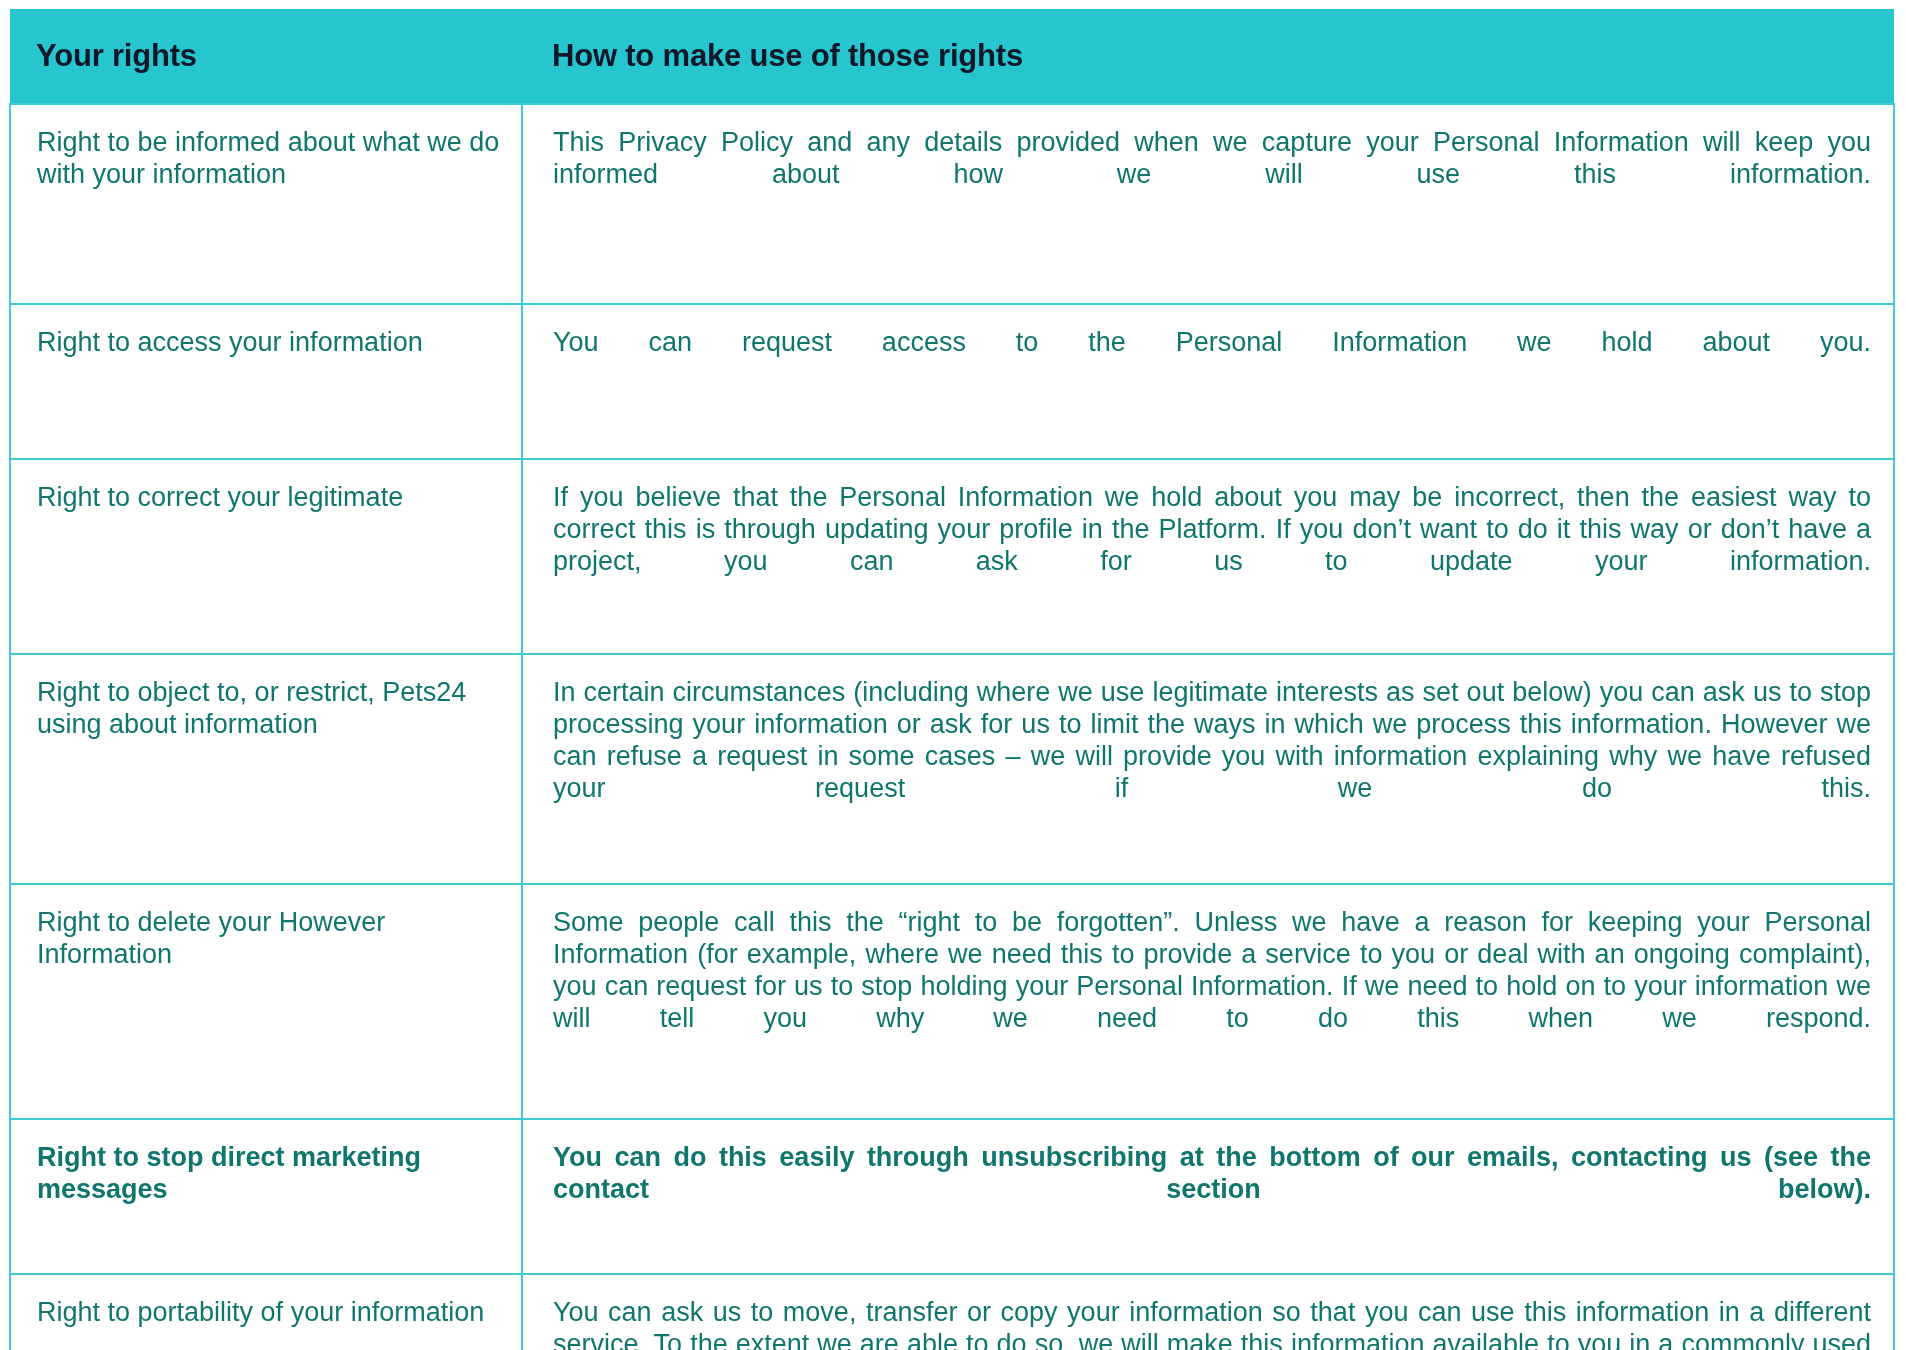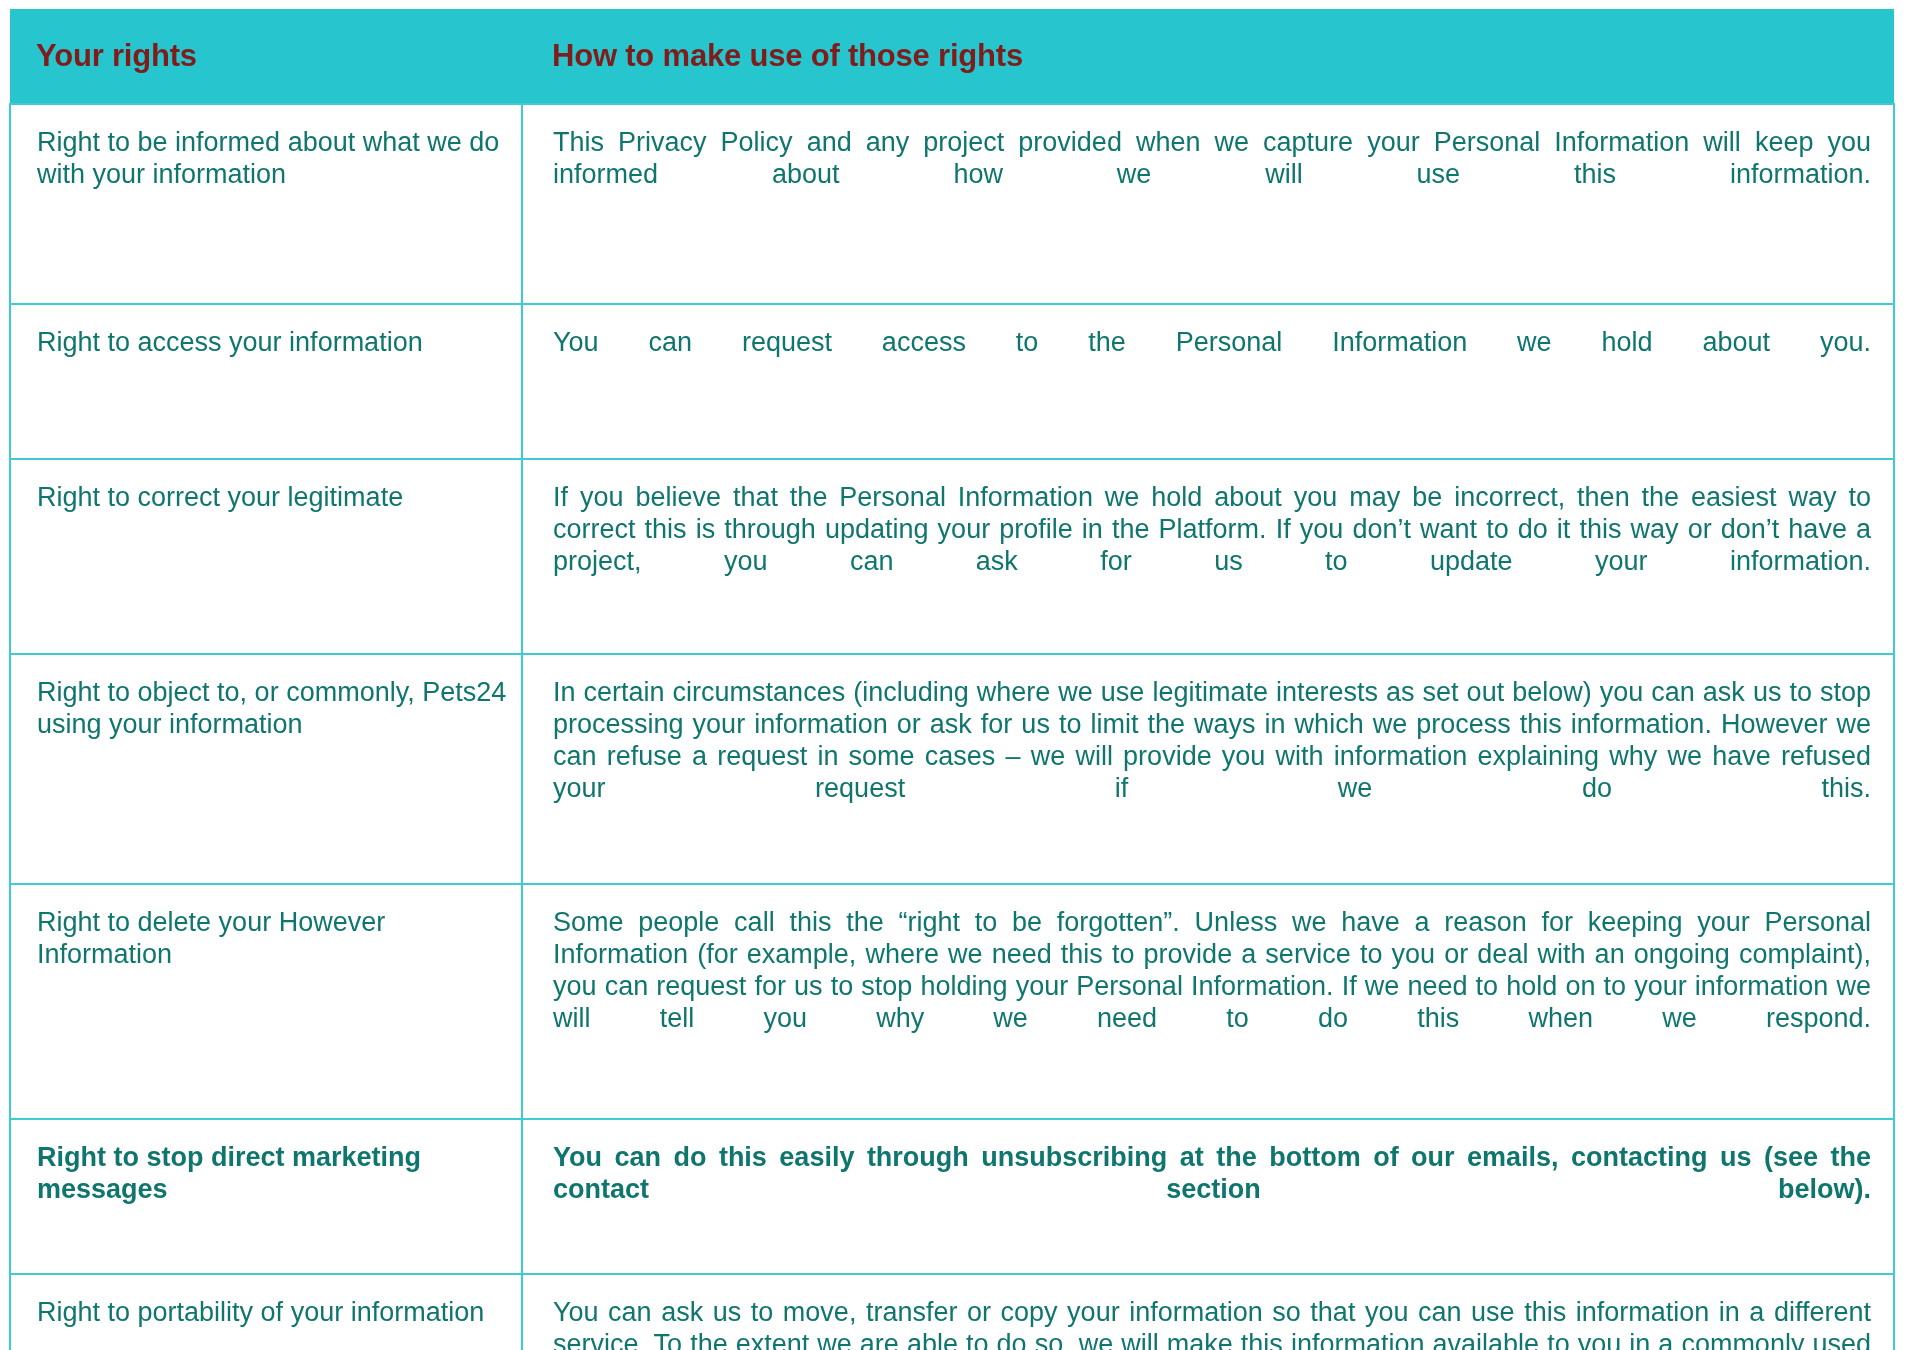--- a/index.html
+++ b/index.html
@@ -29,21 +29,21 @@
     table-layout: fixed;
     background: #ffffff;
   }
 
   
   thead tr {
     background: #27C6CE;
   }
   th {
     background: #27C6CE;
-    color: #7f1d1d;
+    color: #0f172a;
     text-align: left;
     vertical-align: middle;
     font-size: 31px;
     font-weight: 700;
     letter-spacing: -0.2px;
     height: 94px;
     padding: 0 0 0 26px;
     border: none;
   }
   th.col-left  { width: 486px; }
@@ -107,40 +107,40 @@
       <tr>
         <th class="col-left">Your rights</th>
         <th class="col-right">How to make use of those rights</th>
       </tr>
     </thead>
     <tbody>
 
       <tr data-row="0">
         <td class="cell-right-label">Right to be informed about what we do with your information</td>
         <td class="cell-how">
-            <p>This Privacy Policy and any project provided when we capture your Personal Information will keep you informed about how we will use this information.</p>
+            <p>This Privacy Policy and any details provided when we capture your Personal Information will keep you informed about how we will use this information.</p>
           </td>
       </tr>
 
       <tr data-row="1">
         <td class="cell-right-label">Right to access your information</td>
         <td class="cell-how">
             <p>You can request access to the Personal Information we hold about you.</p>
           </td>
       </tr>
 
       <tr data-row="2">
         <td class="cell-right-label">Right to correct your legitimate</td>
         <td class="cell-how">
             <p>If you believe that the Personal Information we hold about you may be incorrect, then the easiest way to correct this is through updating your profile in the Platform. If you don’t want to do it this way or don’t have a project, you can ask for us to update your information.</p>
           </td>
       </tr>
 
       <tr data-row="3">
-        <td class="cell-right-label">Right to object to, or commonly, Pets24  using your information</td>
+        <td class="cell-right-label">Right to object to, or restrict, Pets24  using about information</td>
         <td class="cell-how">
             <p>In certain circumstances (including where we use legitimate interests as set out below) you can ask us to stop processing your information or ask for us to limit the ways in which we process this information. However we can refuse a request in some cases – we will provide you with information explaining why we have refused your request if we do this.</p>
           </td>
       </tr>
 
       <tr data-row="4">
         <td class="cell-right-label">Right to delete your However Information</td>
         <td class="cell-how">
             <p>Some people call this the “right to be forgotten”. Unless we have a reason for keeping your Personal Information (for example, where we need this to provide a service to you or deal with an ongoing complaint), you can request for us to stop holding your Personal Information. If we need to hold on to your information we will tell you why we need to do this when we respond.</p>
           </td>

